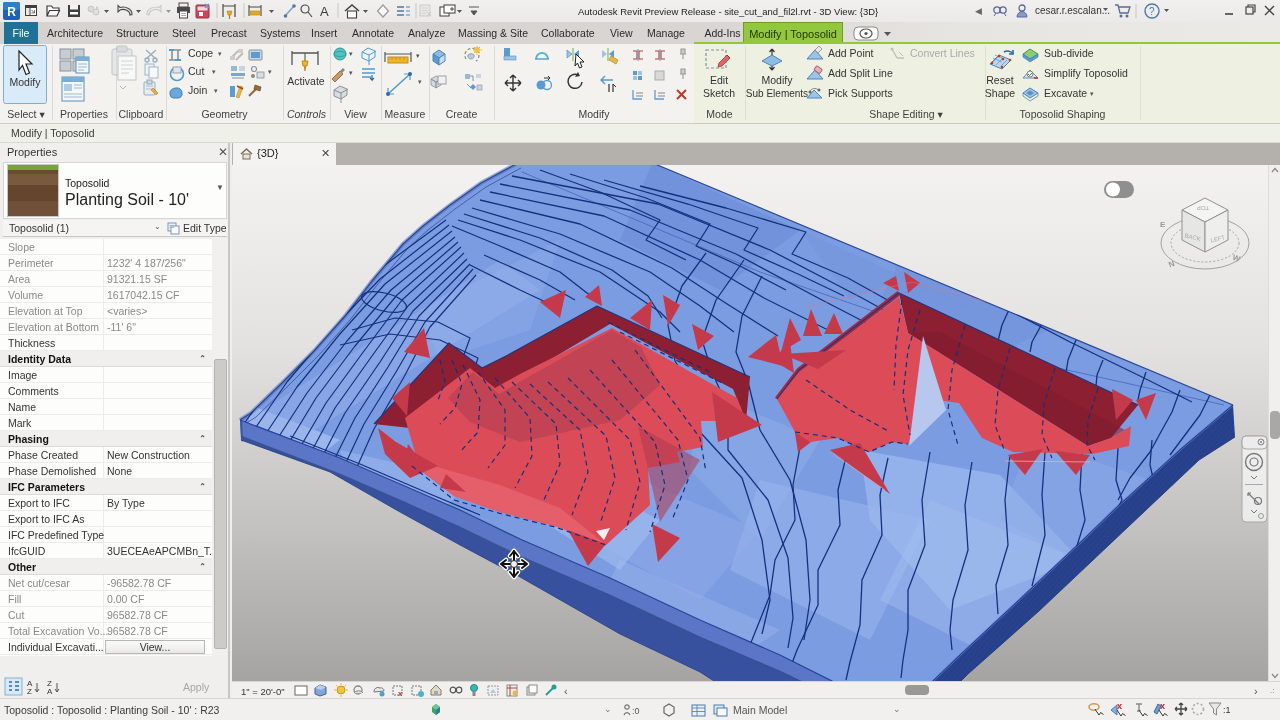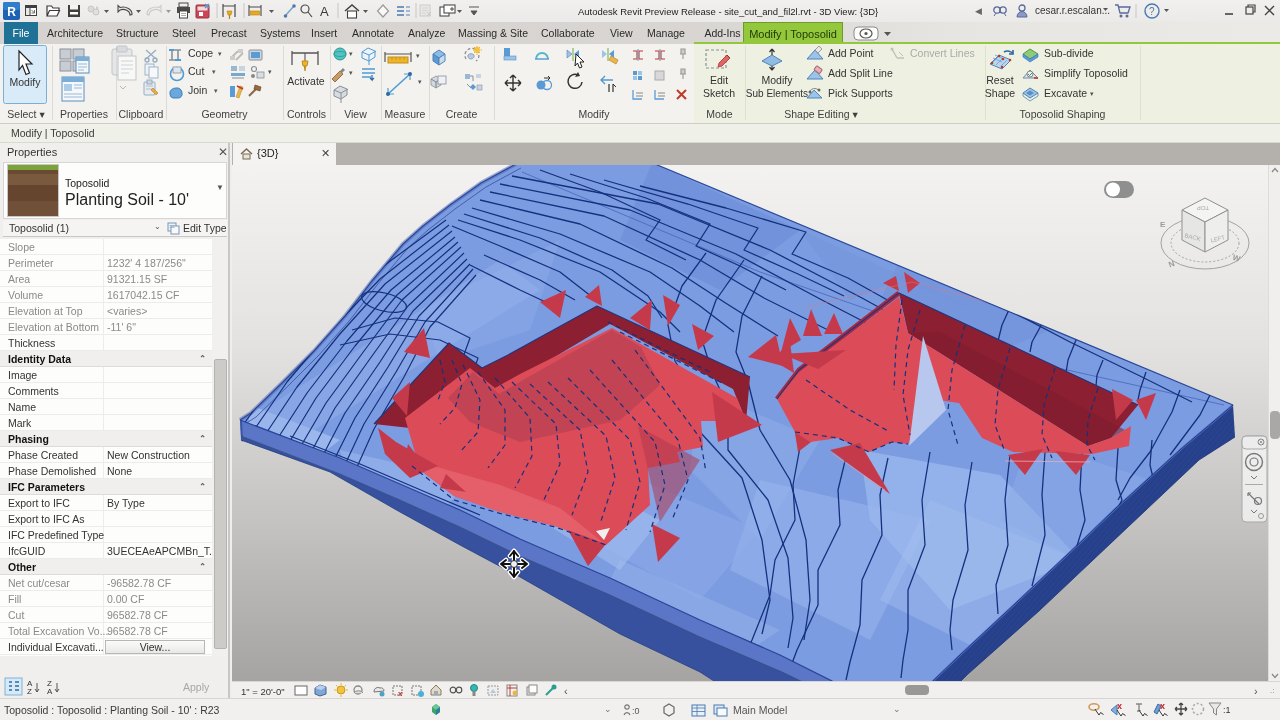--- a/index.html
+++ b/index.html
@@ -208,27 +208,27 @@
   <div class="psep" style="left:381px"></div>
   <div class="psep" style="left:429px"></div>
   <div class="psep" style="left:494px"></div>
   <div class="psep" style="left:745px; background:#dde3cb;"></div>
   <div class="psep" style="left:985px; background:#dde3cb;"></div>
   <div class="psep" style="left:1140px; background:#dde3cb;"></div>
   <div class="plabel" style="left:2px;width:48px;">Select ▾</div>
   <div class="plabel" style="left:54px;width:60px;">Properties</div>
   <div class="plabel" style="left:118px;width:46px;">Clipboard</div>
   <div class="plabel" style="left:168px;width:113px;">Geometry</div>
-  <div class="plabel" style="left:285px;width:43px;">Controls</div>
+  <div class="plabel" style="left:285px;width:43px;font-style:italic;">Controls</div>
   <div class="plabel" style="left:332px;width:47px;">View</div>
   <div class="plabel" style="left:383px;width:44px;">Measure</div>
   <div class="plabel" style="left:431px;width:61px;">Create</div>
   <div class="plabel" style="left:496px;width:196px;">Modify</div>
   <div class="plabel" style="left:696px;width:47px;">Mode</div>
-  <div class="plabel" style="left:703px;width:236px;">Shape Editing ▾</div>
+  <div class="plabel" style="left:788px;width:236px;">Shape Editing ▾</div>
   <div class="plabel" style="left:987px;width:151px;">Toposolid Shaping</div>
   <div id="ribicons">
       <svg width="1280" height="79" viewBox="0 0 1280 79" style="position:absolute;left:0;top:0">
 <rect x="3.5" y="1.5" width="43" height="58" rx="2" fill="#d9ebf9" stroke="#7ab0d6"></rect>
 <path d="M19 7 l13 13 h-6 l3.5 9 -3.5 1.5 -3.5 -9 -3.5 4.5 z" fill="#fff" stroke="#222" stroke-width="1.2"></path>
 <text x="25" y="42" font-size="10.5" text-anchor="middle" fill="#333" font-family="Liberation Sans">Modify</text>
 <g transform="translate(60,3)">
 <rect x="0" y="2" width="11" height="10" fill="#c8cdd4" stroke="#8a9099"></rect>
           <rect x="13" y="2" width="11" height="10" fill="#c8cdd4" stroke="#8a9099"></rect>
 <rect x="0" y="14" width="11" height="10" fill="#c8cdd4" stroke="#8a9099"></rect>

